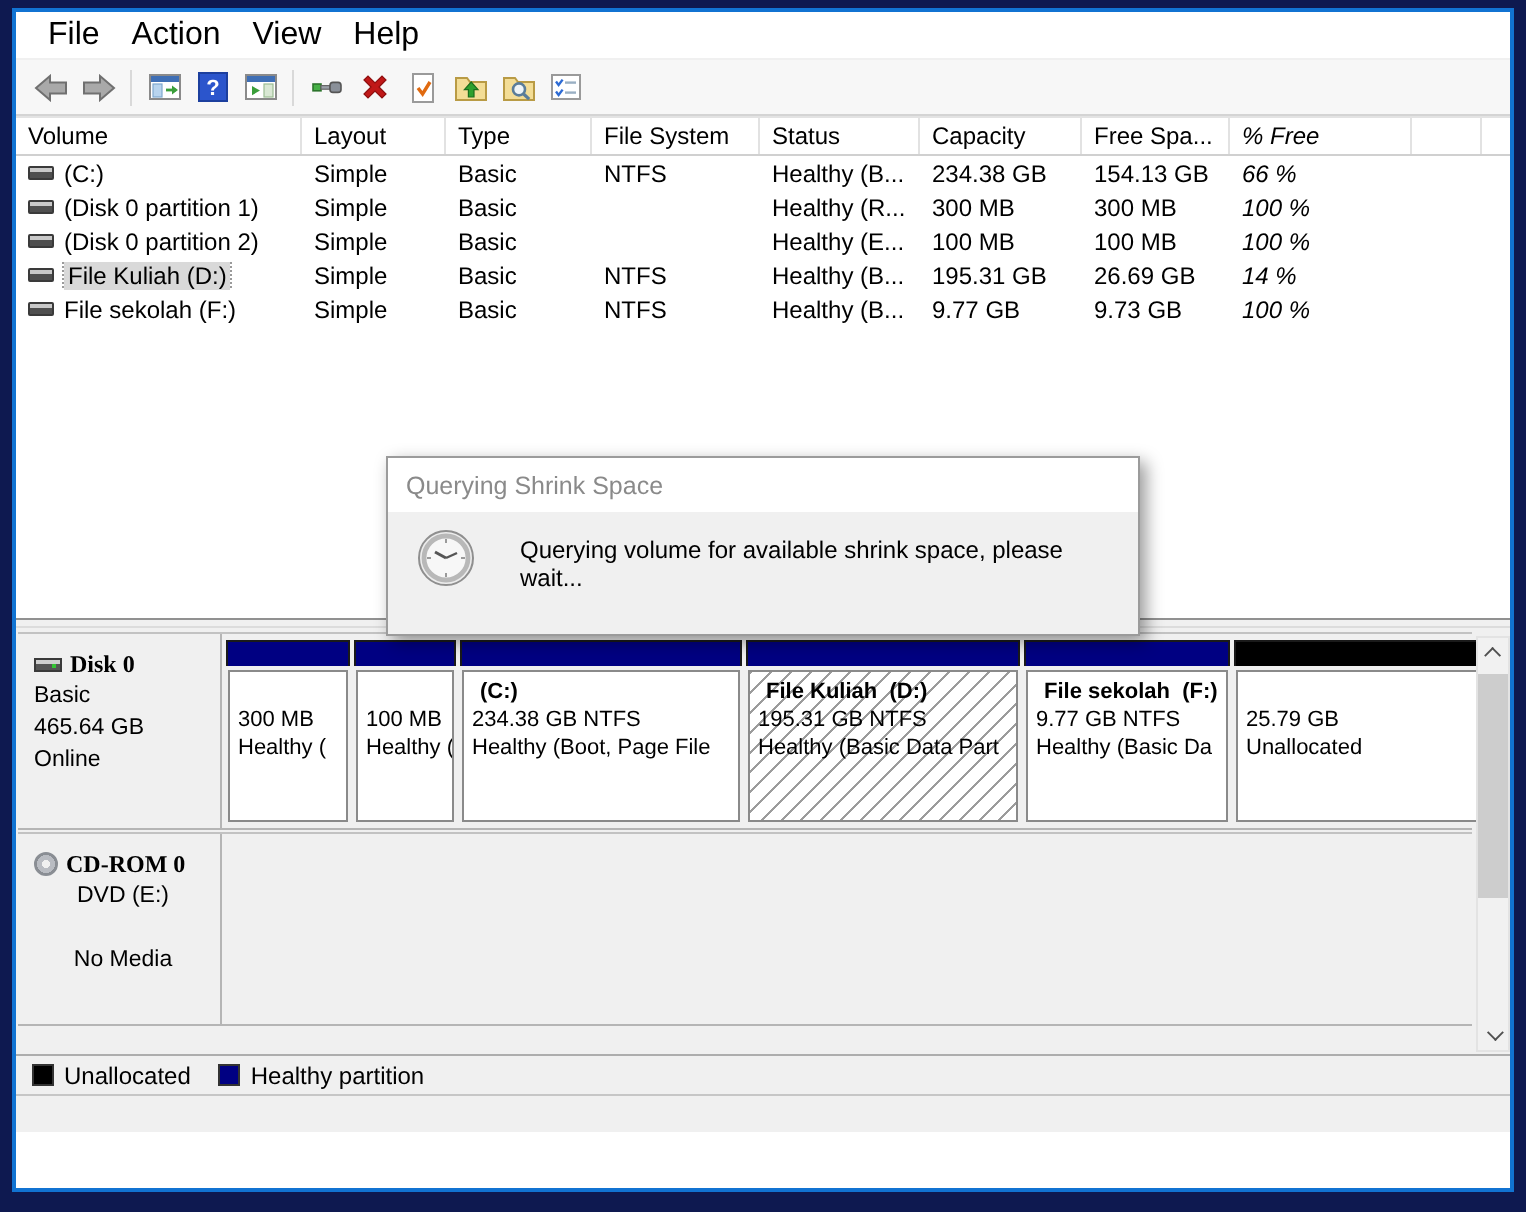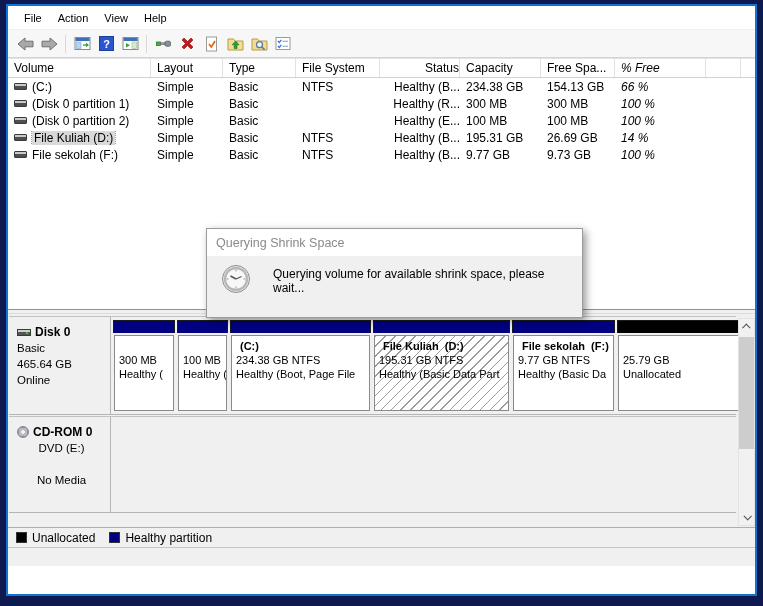--- a/index.html
+++ b/index.html
@@ -15,52 +15,52 @@
   .app-icon .drive { position:absolute; left:0; top:3px; width:16px; height:7px; background:linear-gradient(#d9dce0 0 2px,#8f939a 2px); border:1px solid #5c6066; border-radius:1px; }
   .app-icon .led { position:absolute; right:3px; top:5px; width:3px; height:3px; background:#35c435; }
   .app-icon .plug { position:absolute; left:4px; top:10px; width:8px; height:5px; background:#c9ccd1; border:1px solid #7d8187; }
   .title-text { font-size:12.5px; }
   .win-btns { margin-left:auto; display:flex; height:100%; }
   .win-btn { width:45px; height:100%; display:flex; align-items:center; justify-content:center; font-size:13px; color:#111; }
   .win-btn.close { font-size:17px; }
 
   
   .menubar { height:24px; display:flex; align-items:center; padding-left:8px; background:#fff; border-bottom:1px solid #f0f0f0; }
-  .menu-item { font-size:11px; padding:3px 8px; }
+  .menu-item { font-size:16px; padding:3px 8px; }
 
   
   .toolbar { height:28px; background:#f7f7f7; border-bottom:1px solid #d4d4d4; display:flex; align-items:center; padding-left:6px; gap:2px; }
   .tb-btn { width:22px; height:22px; display:flex; align-items:center; justify-content:center; }
   .tb-sep { width:1px; height:18px; background:#d9d9d9; margin:0 3px; }
 
   
   .content { position:relative; height:508px; background:#f0f0f0; }
 
   
   .top-pane { position:absolute; left:0; top:0; right:0; height:251px; background:#fff; border-top:1px solid #e3e3e3; }
   .lv-header { display:flex; height:19px; border-bottom:1px solid #d0d0d0; font-size:12px; }
   .lv-h { padding:2px 0 0 6px; border-right:1px solid #e2e2e2; overflow:hidden; white-space:nowrap; }
   .lv-row { display:flex; height:17px; font-size:12px; align-items:center; }
   .lv-c { padding-left:6px; overflow:hidden; white-space:nowrap; }
-  .w0{width:143px;} .w1{width:72px;} .w2{width:73px;} .w3{width:84px;} .w4{width:80px;text-align:right;}
+  .w0{width:143px;} .w1{width:72px;} .w2{width:73px;} .w3{width:84px;} .w4{width:80px;}
   .w5{width:81px;} .w6{width:74px;} .w7{width:91px;font-style:italic;} .w8{width:35px;} .wf{flex:1;}
   .vol-cell { display:flex; align-items:center; gap:5px; }
   .vol-ico { width:13px; height:7px; flex:0 0 auto; background:linear-gradient(#c9c9c9 0 2px,#4f4f4f 2px); border:1px solid #3a3a3a; border-radius:1px; }
   .sel-label { background:#d9d9d9; outline:1px dotted #9a9a9a; padding:0 2px; }
 
   
   .pane-sep { position:absolute; left:0; right:0; top:251px; height:5px; background:#f0f0f0; border-top:1px solid #919191; border-bottom:1px solid #dcdcdc; }
 
   
   .bottom-pane { position:absolute; left:0; right:0; top:256px; bottom:0; background:#f0f0f0; }
   .disk-row { position:absolute; left:1px; right:19px; border-top:1px solid #c2c2c2; border-bottom:1px solid #b5b5b5; }
   .disk-row.r0 { top:2px; height:99px; }
   .disk-row.r1 { top:102px; height:97px;text-align:center; }
   .disk-label { position:absolute; left:0; top:0; bottom:0; width:102px; border-right:1px solid #b5b5b5; padding:7px 4px 0 8px; font-size:11.5px; line-height:16px; background:#f0f0f0; }
-  .disk-label .nm { font-weight:bold; display:flex; align-items:center; gap:4px; font-size:12px; }
+  .disk-label .nm { font-weight:bold; display:flex; align-items:center; gap:4px; font-size:12px;font-family:Liberation Serif, serif; }
   .disk-ico { width:14px; height:7px; background:linear-gradient(#cfcfcf 0 2px,#555 2px); border:1px solid #3a3a3a; position:relative; flex:0 0 auto; }
   .disk-ico .led { position:absolute; right:2px; top:2px; width:2px; height:2px; background:#35c435; }
   .cd-ico { width:12px; height:12px; border-radius:50%; flex:0 0 auto;
             background:radial-gradient(circle at 50% 50%, #f0f0f0 0 2px, #b9bcc2 2px 4.5px, #898d93 4.5px 5.5px, transparent 5.5px); border:1px solid #8a8e94; }
   .parts { position:absolute; left:104px; top:3px; height:92px; display:flex; gap:2px; }
   .part { position:relative; height:92px; }
   .part-bar { height:13px; width:100%; }
   .bar-navy { background:#000082; border:1px solid #1a1a1a; border-bottom:none; }
   .bar-black { background:#000; border:1px solid #1a1a1a; border-bottom:none; }
   .part-body { position:absolute; left:1px; right:1px; top:15px; bottom:1px; background:#fff; border:1px solid #8a8a8a; padding:3px 4px 0 4px; font-size:11px; line-height:14px; overflow:hidden; }
@@ -79,21 +79,21 @@
 
   
   .legend { position:absolute; left:0; right:0; bottom:19px; height:20px; border-top:1px solid #adadad; background:#f0f0f0; display:flex; align-items:center; padding-left:8px; gap:14px; font-size:12px; }
   .legend-item { display:flex; align-items:center; gap:5px; }
   .legend-sq { width:11px; height:11px; border:1px solid #333; }
   .sq-unalloc { background:#000000; }
   .sq-primary { background:#000082; }
   .status-strip { position:absolute; left:0; right:0; bottom:0; height:19px; border-top:1px solid #c6c6c6; background:#f0f0f0; }
 
   
-  .dialog { position:absolute; left:198px; top:170px; width:377px; height:90px; background:#f0f0f0; border:1px solid #9b9b9b; box-shadow:3px 3px 8px rgba(0,0,0,.4); z-index:10; }
+  .dialog { position:absolute; left:185px; top:170px; width:377px; height:90px; background:#f0f0f0; border:1px solid #9b9b9b; box-shadow:3px 3px 8px rgba(0,0,0,.4); z-index:10; }
   .dlg-title { height:27px; background:#fff; display:flex; align-items:center; padding-left:9px; font-size:12.5px; color:#8a8a8a; }
   .dlg-body { display:flex; align-items:center; padding:8px 10px 0 14px; gap:22px; }
   .dlg-msg { font-size:12px; color:#000; }
 </style>
 </head>
 <body>
 
 <div class="window">
 
 

